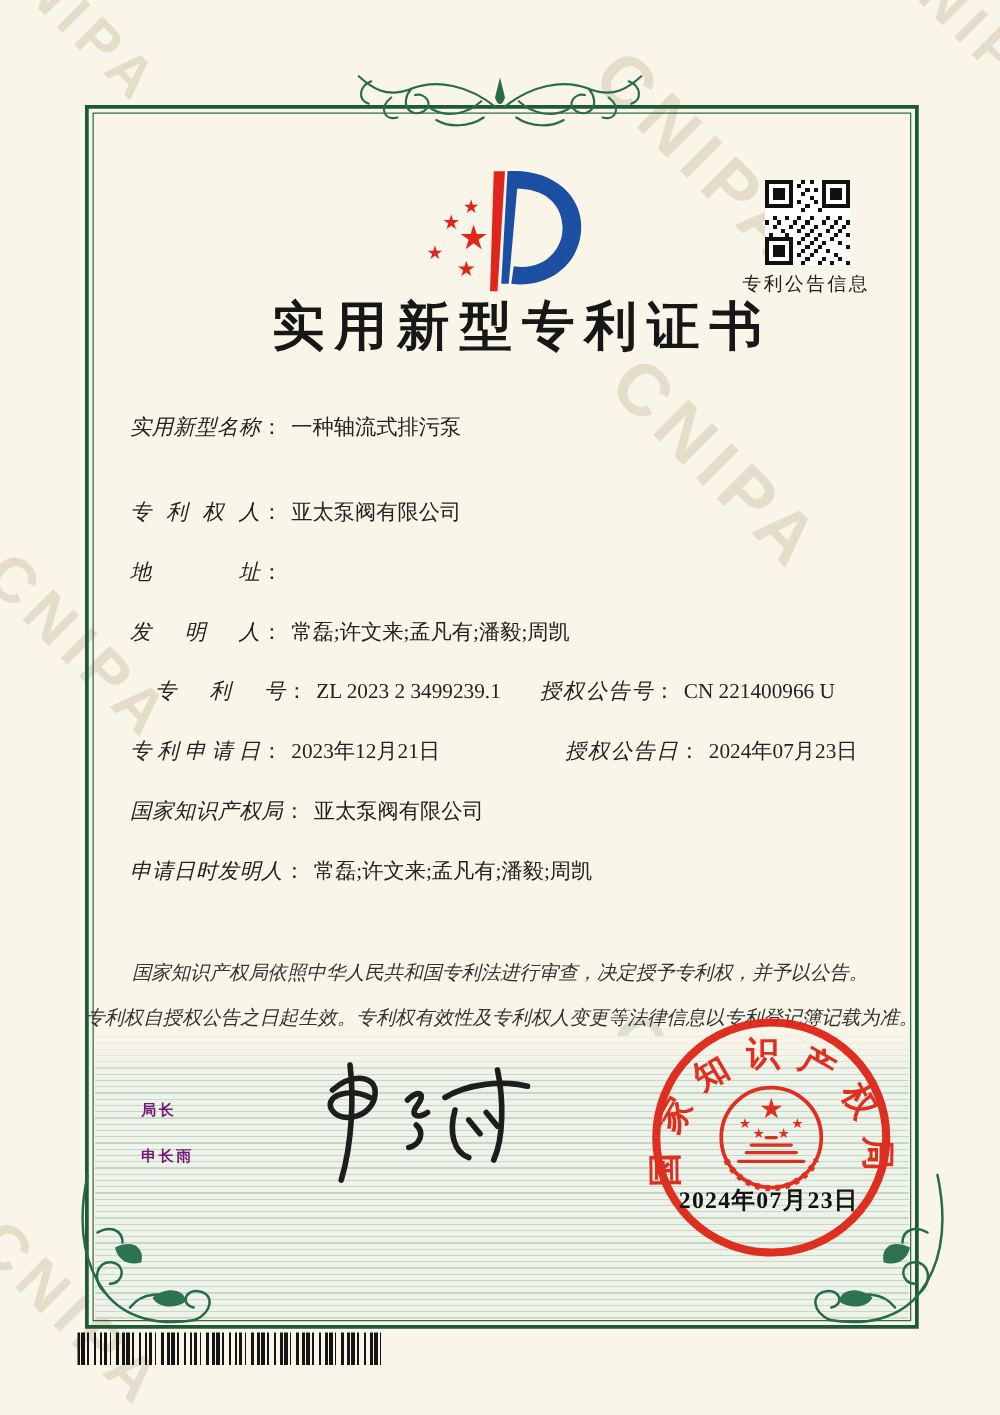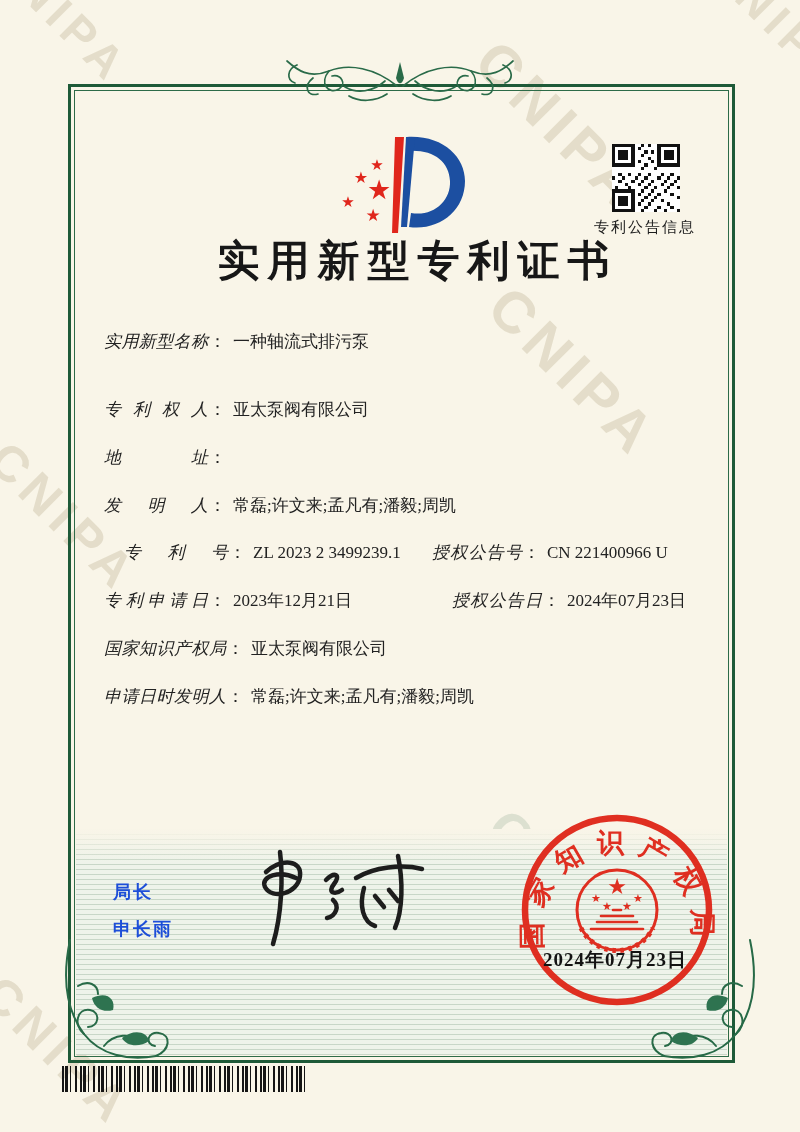--- a/index.html
+++ b/index.html
@@ -39,21 +39,21 @@
   .w122{width:122px;}
   .w90{width:90px;}
   .colon{margin-left:1px;}
   .fval{padding-left:7px;white-space:nowrap;}
 
   .notice{position:absolute;left:68px;top:761px;width:664px;text-align:center;font-size:15.5px;
       line-height:2.32;color:#333;font-style:italic;z-index:2;}
   .notice div{white-space:nowrap;}
 
   .official{position:absolute;left:113px;font-family:"Liberation Sans","DejaVu Sans",sans-serif;
-      font-size:18px;font-weight:600;letter-spacing:2px;color:#1d4ed8;z-index:2;}
+      font-size:12px;font-weight:600;letter-spacing:2px;color:#701a75;z-index:2;}
   .official.t{top:880px;}
   .official.n{top:917px;}
 
   .signature{position:absolute;left:222px;top:842px;z-index:3;}
   .seal{position:absolute;left:517px;top:810px;z-index:3;opacity:0.95;}
   .seal-date{position:absolute;left:515px;top:947px;width:200px;text-align:center;font-size:19px;
       font-weight:600;color:#131313;letter-spacing:1px;z-index:4;}
 
   .pagefoot{position:absolute;left:0;top:1028px;width:100%;text-align:center;font-size:14px;
       letter-spacing:2px;color:#333;z-index:2;}
@@ -210,20 +210,24 @@
     <span class="jlabel w122" data-name="field-label">国家知识产权局</span>
       <span class="colon" data-name="colon">：</span>
     <span class="fval" data-name="field-value">亚太泵阀有限公司</span>
   </div>
   <div class="frow" style="left:104px;top:685px;" data-name="field-row-original-inventor">
     <span class="jlabel w122" data-name="field-label">申请日时发明人</span>
       <span class="colon" data-name="colon">：</span>
     <span class="fval" data-name="field-value">常磊;许文来;孟凡有;潘毅;周凯</span>
   </div>
 
+  <div class="notice" data-name="legal-notice">
+    <div data-name="legal-notice-line">国家知识产权局依照中华人民共和国专利法进行审查，决定授予专利权，并予以公告。</div>
+    <div data-name="legal-notice-line">专利权自授权公告之日起生效。专利权有效性及专利权人变更等法律信息以专利登记簿记载为准。</div>
+  </div>
 
   <div class="official t" data-name="official-title">局长</div>
   <div class="official n" data-name="official-name">申长雨</div>
 
   <svg class="signature" width="215" height="108" viewBox="0 0 215 108" data-name="commissioner-signature">
     <g stroke="#1d1d1d" stroke-width="4.5" fill="none" stroke-linecap="round" stroke-linejoin="round">
       <path d="M44,30 C60,16 80,18 78,34 C76,52 50,58 43,45 C38,34 58,28 74,36"></path>
       <path d="M58,10 C61,34 60,72 51,102"></path>
       <path d="M104,38 C113,29 119,33 112,42 C105,51 113,53 120,48"></path>
       <path d="M111,58 C118,64 114,74 105,76"></path>

